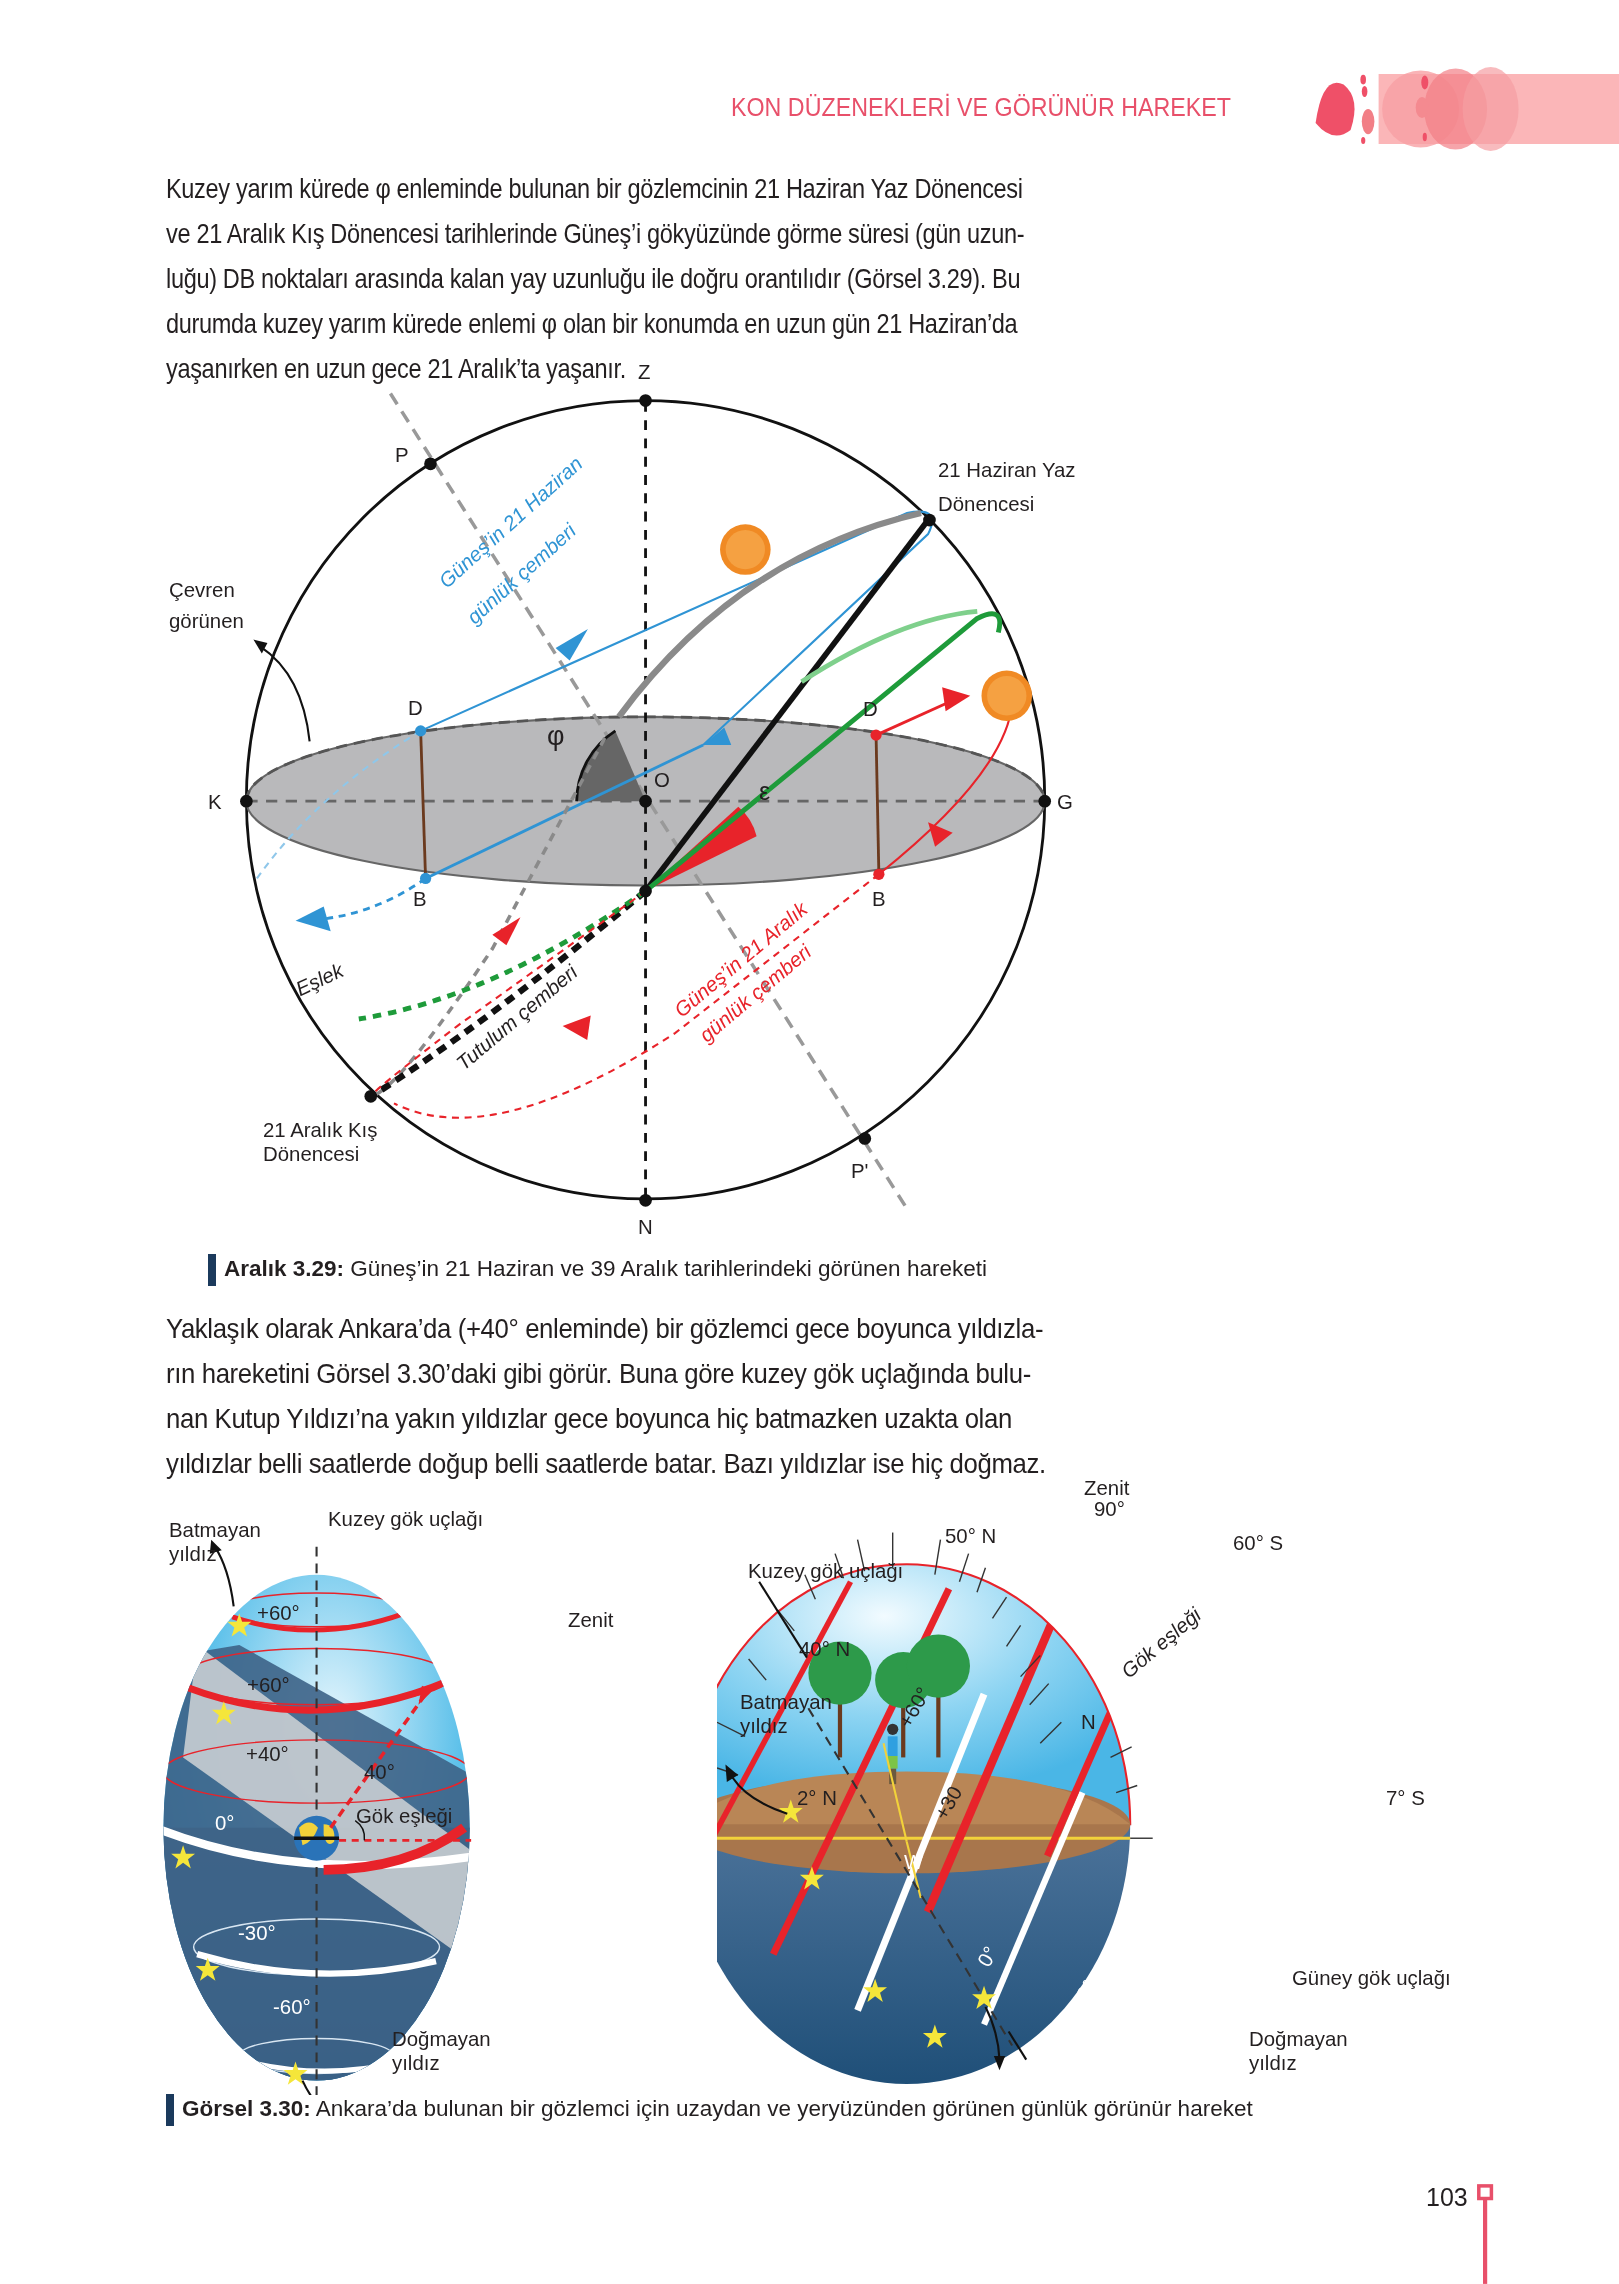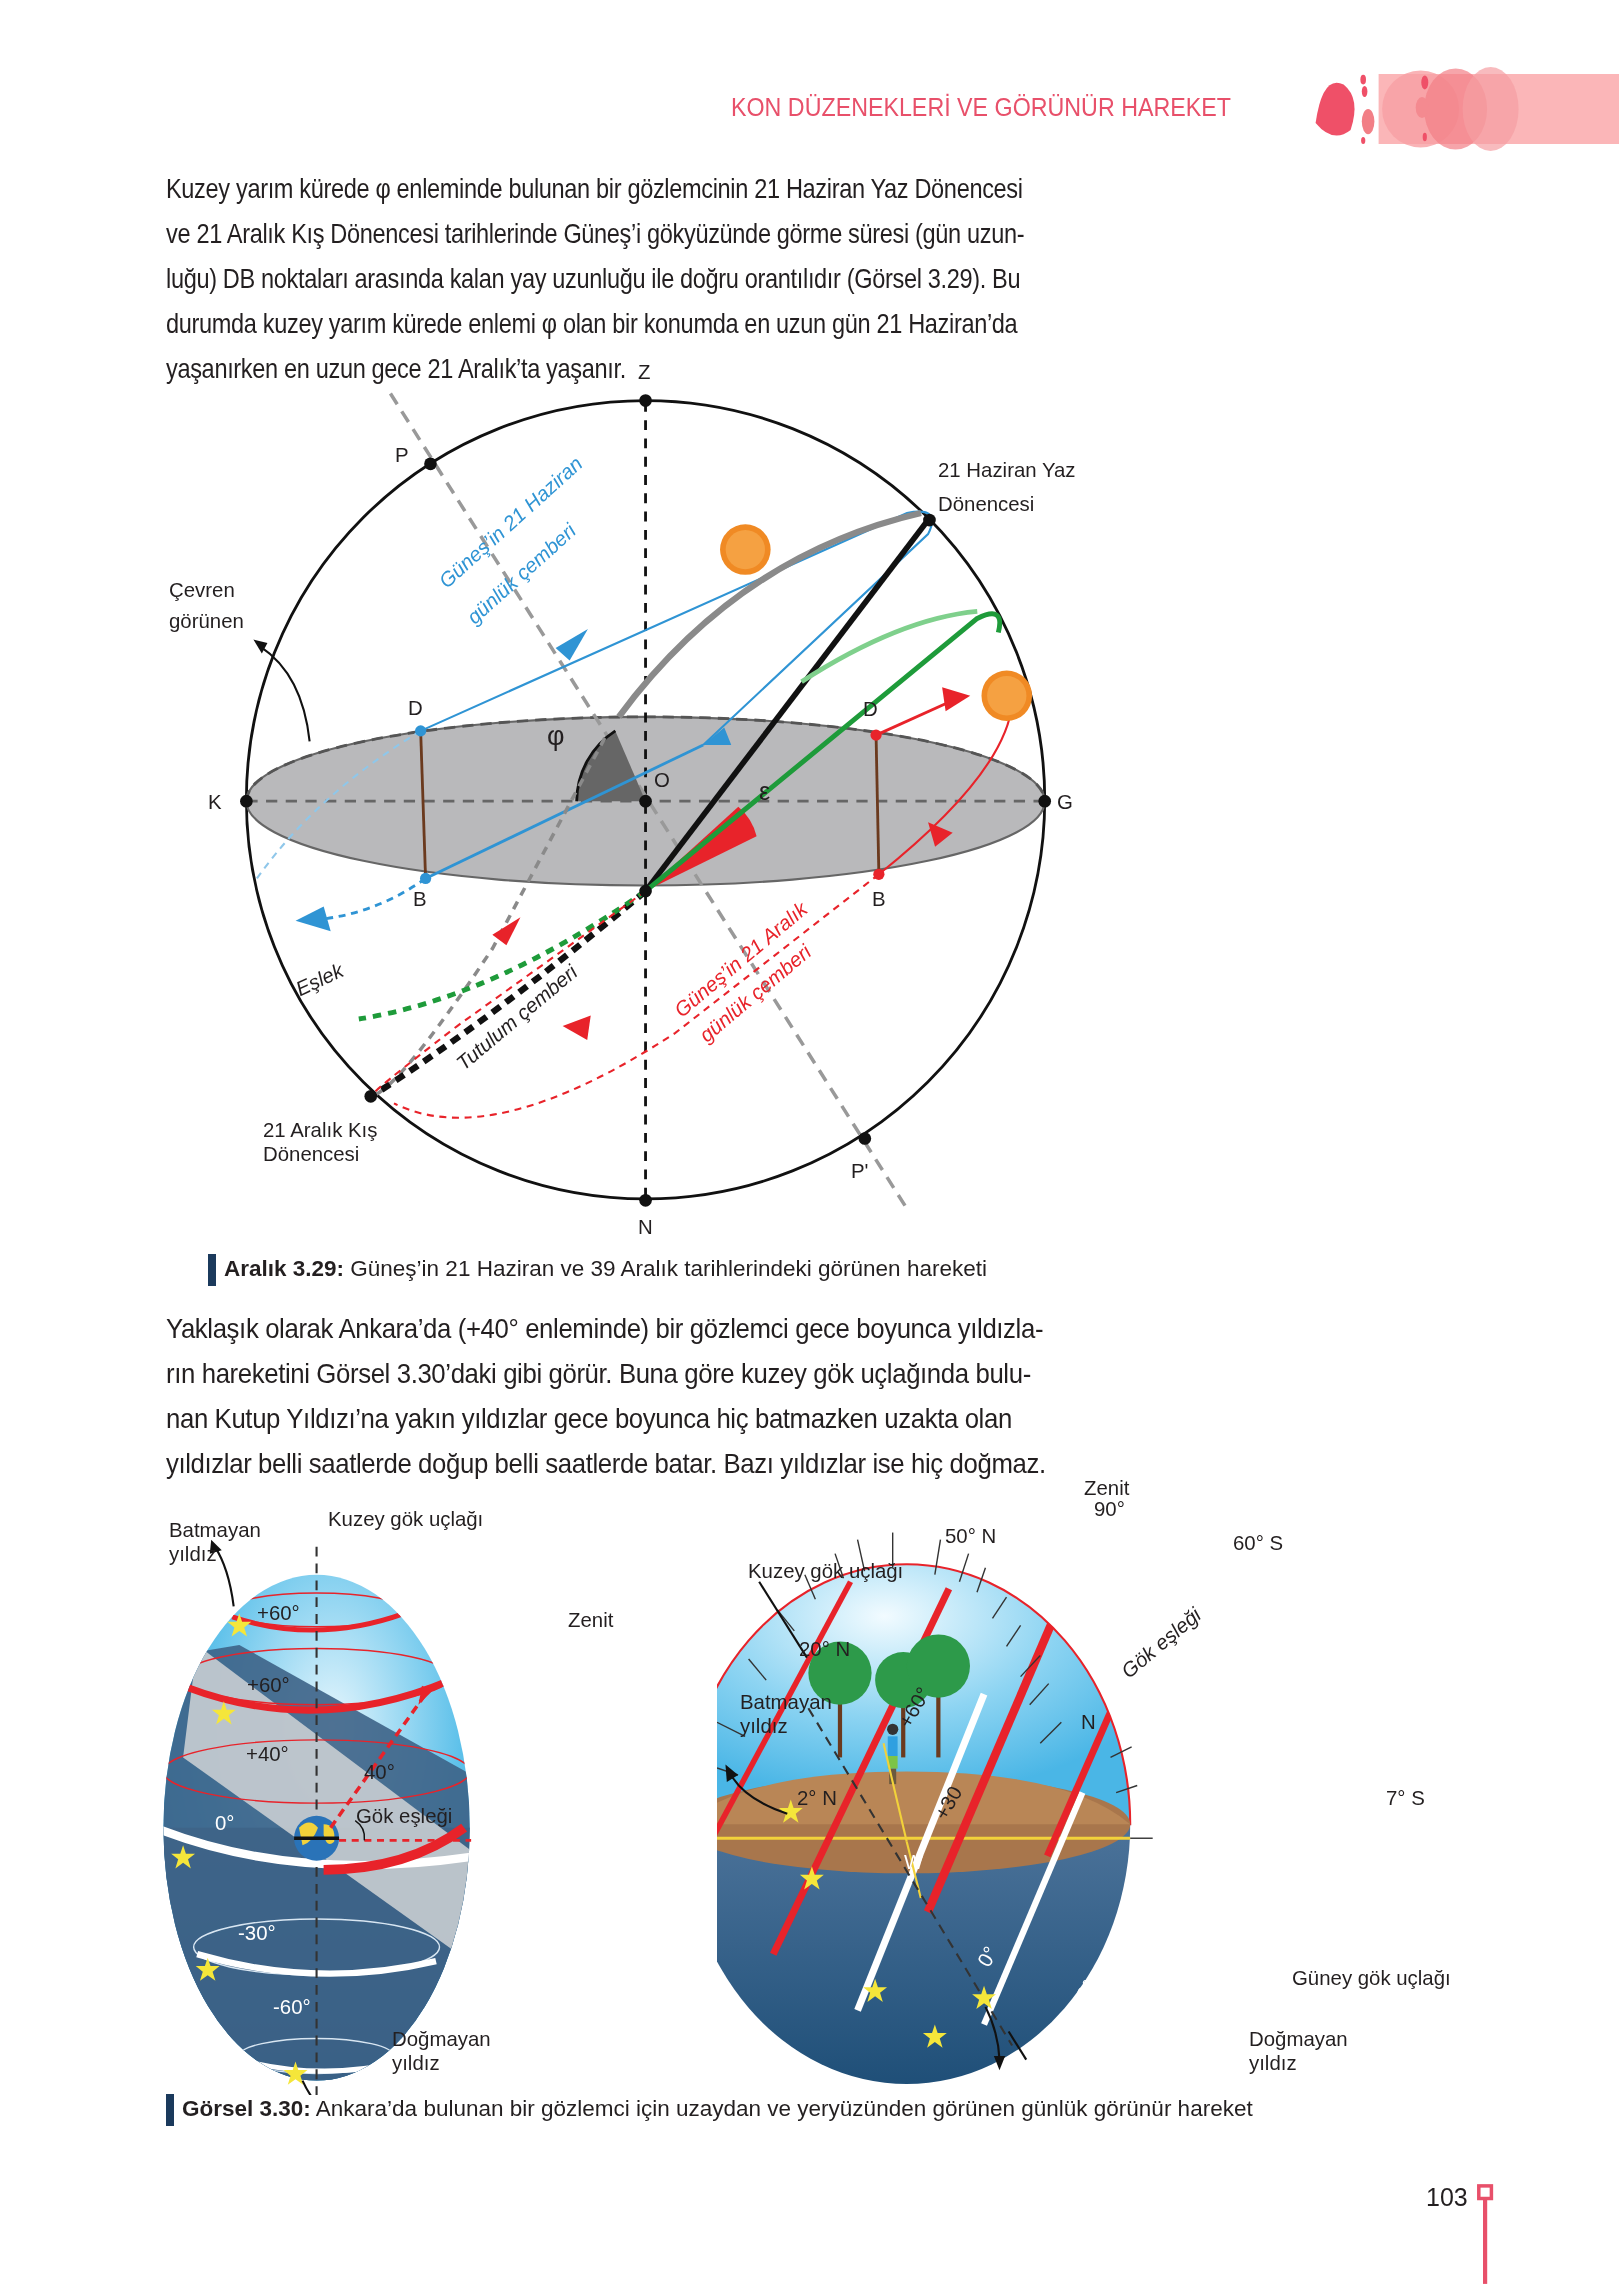--- a/index.html
+++ b/index.html
@@ -309,21 +309,21 @@
     <path d="M382 775 Q400 810 402 850" fill="none" stroke="#111" stroke-width="3"></path>
     <polygon points="394,845 410,845 402,865" fill="#111"></polygon>
     <line x1="60" y1="170" x2="128" y2="278" stroke="#111" stroke-width="3"></line>
     <line x1="415" y1="810" x2="440" y2="850" stroke="#111" stroke-width="3"></line>
   </svg>
   <div class="lbl" style="left:1084px;top:1476px">Zenit</div>
   <div class="lbl" style="left:1094px;top:1497px">90°</div>
   <div class="lbl" style="left:945px;top:1524px">50° N</div>
   <div class="lbl" style="left:1233px;top:1531px">60° S</div>
   <div class="lbl" style="left:748px;top:1559px">Kuzey gök uçlağı</div>
-  <div class="lbl" style="left:799px;top:1637px">20° N</div>
+  <div class="lbl" style="left:799px;top:1637px">40° N</div>
   <div class="lbl" style="left:740px;top:1690px">Batmayan</div>
   <div class="lbl" style="left:740px;top:1714px">yıldız</div>
   <div class="lbl" style="left:797px;top:1786px">2° N</div>
   <div class="lbl" style="left:1386px;top:1786px">7° S</div>
   <div class="lbl" style="left:1132px;top:1659px;font-style:italic;transform:rotate(-40deg);transform-origin:left bottom">Gök eşleği</div>
   <div class="lbl" style="left:914px;top:1708px;transform:rotate(-60deg);transform-origin:left bottom">+60°</div>
   <div class="lbl" style="left:950px;top:1800px;transform:rotate(-60deg);transform-origin:left bottom">+30</div>
   <div class="lbl" style="left:1081px;top:1710px">N</div>
   <div class="lbl" style="left:904px;top:1850px;color:#fff">W</div>
   <div class="lbl" style="left:993px;top:1947px;color:#fff;transform:rotate(-60deg);transform-origin:left bottom">0°</div>

